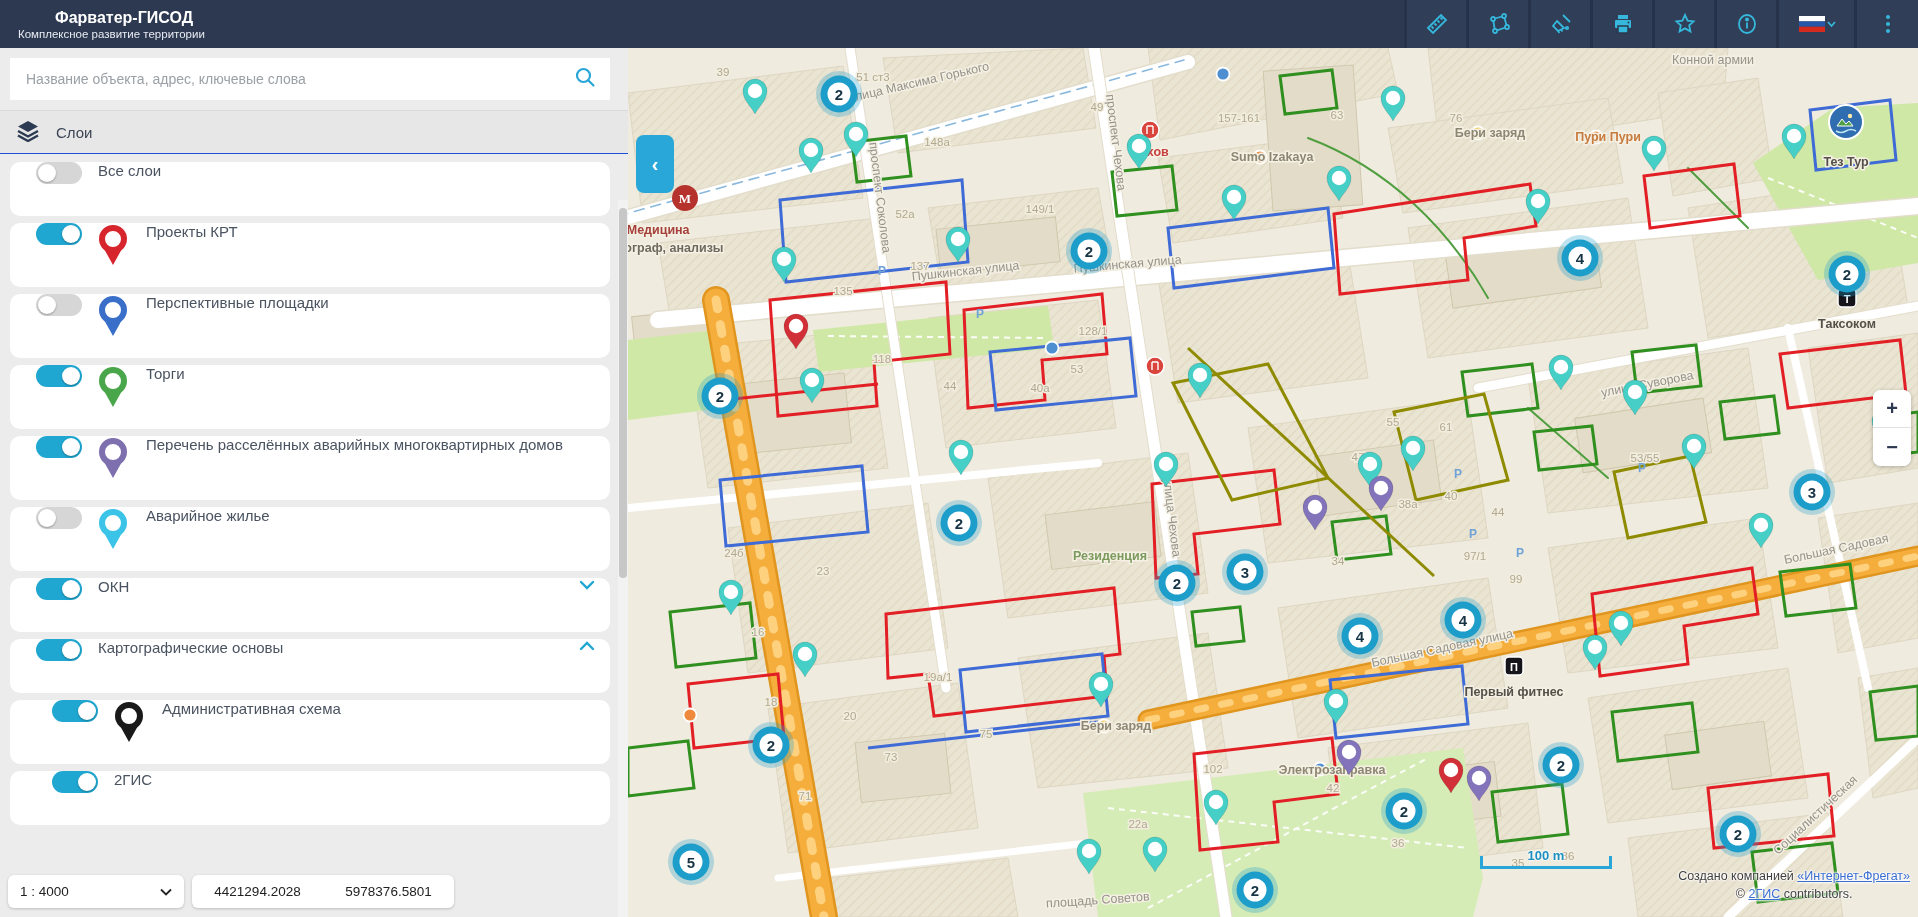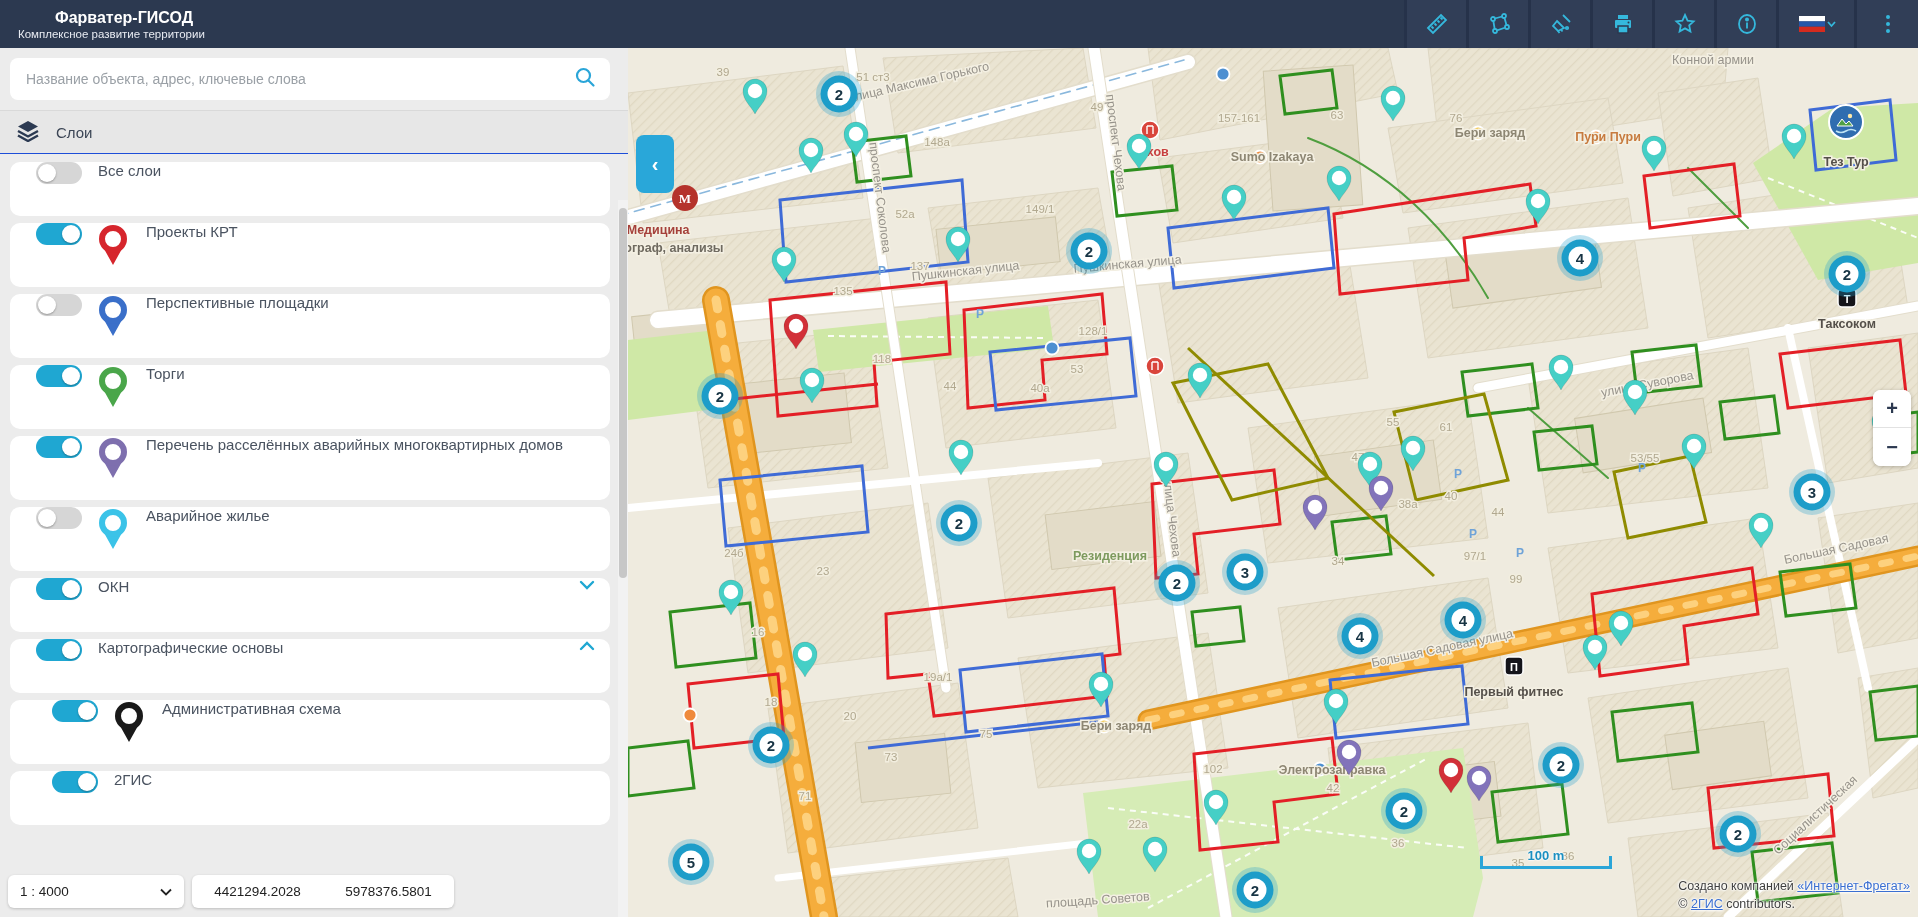--- a/index.html
+++ b/index.html
@@ -15,21 +15,21 @@
   .tool{width:62px;height:48px;background:#313e57;border:none;border-left:3px solid #26324a;
     display:flex;align-items:center;justify-content:center;cursor:pointer;padding:0;}
   .tool.wide{width:78px;} .tool.narrow{width:64px;}
   .tool svg{display:block;}
 
   
   .content{flex:1;display:flex;position:relative;min-height:0;}
 
   
   .sidebar{width:628px;flex:none;background:#ececec;position:relative;z-index:5;}
-  .searchbox{margin:10px 18px 10px 10px;height:42px;background:#fff;border-radius:8px;
+  .searchbox{margin:10px 18px 10px 10px;height:42px;background:#fff;border-radius:1px;
     display:flex;align-items:center;padding:0 14px;}
   .searchbox input{flex:1;border:none;outline:none;font-size:14px;color:#333;
     font-family:"Liberation Sans",sans-serif;}
   .searchbox input::placeholder{color:#9aa0a6;}
   .layers-header{height:42px;background:#e7e7e7;border-top:1px solid #d9d9d9;border-bottom:1px solid #1d4ed8;
     display:flex;align-items:center;gap:16px;padding-left:16px;font-size:15px;color:#3c4656;cursor:pointer;}
   .layers-list{padding-top:8px;}
   .layer-row{margin:0 18px 7px 10px;background:#fff;border-radius:10px;display:flex;
     min-height:54px;padding:0 14px 0 26px;cursor:pointer;}
   .layer-row.has-pin{min-height:64px;}
@@ -65,21 +65,21 @@
     box-shadow:0 1px 4px rgba(0,0,0,.25);z-index:6;overflow:hidden;}
   .zoom-ctrl button{display:block;width:38px;height:38px;border:none;background:#fff;font-size:20px;
     font-weight:bold;color:#2c3950;cursor:pointer;}
   .zoom-ctrl button:first-child{border-bottom:1px solid #e2e2e2;}
   .scalebar{position:absolute;left:852px;top:792px;width:132px;height:26px;z-index:6;
     border-bottom:3px solid #2aa5d8;text-decoration:underline;}
   .scalebar::before,.scalebar::after{content:'';position:absolute;bottom:0;width:3px;height:10px;background:#2aa5d8;}
   .scalebar::before{left:0;} .scalebar::after{right:0;}
   .scalebar span{position:absolute;left:0;right:0;bottom:3px;text-align:center;font-size:13px;font-weight:bold;
     color:#1b8fc0;text-shadow:0 0 2px #fff,0 0 2px #fff,0 0 3px #fff;}
-  .attribution{position:absolute;right:8px;bottom:4px;text-align:left;font-size:12.5px;color:#3f3f3f;
+  .attribution{position:absolute;right:8px;bottom:14px;text-align:center;font-size:12.5px;color:#3f3f3f;
     line-height:1.45;z-index:6;text-shadow:0 0 2px #fff,0 0 2px #fff,0 0 3px #fff,0 0 3px #fff;}
   .attribution a{color:#3b6fd1;text-decoration:underline;cursor:pointer;}
 </style>
 </head>
 <body>
 
 <div class="app">
   <header>
     <div class="brand">
       <div class="title">Фарватер-ГИСОД</div>

